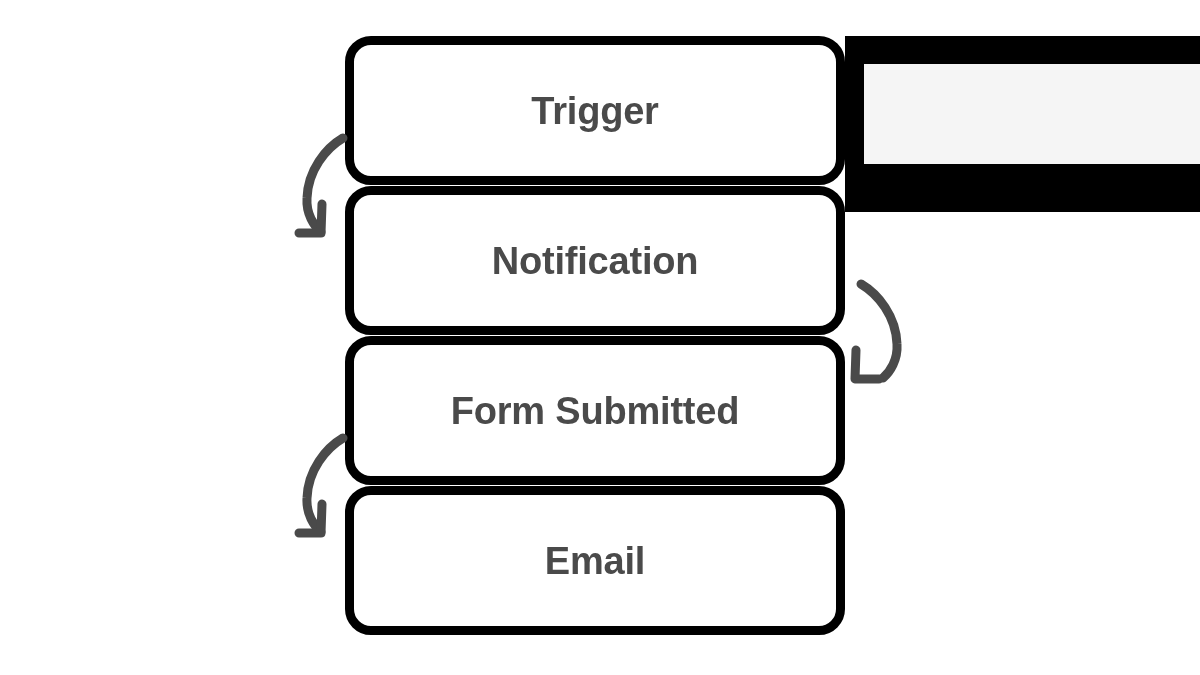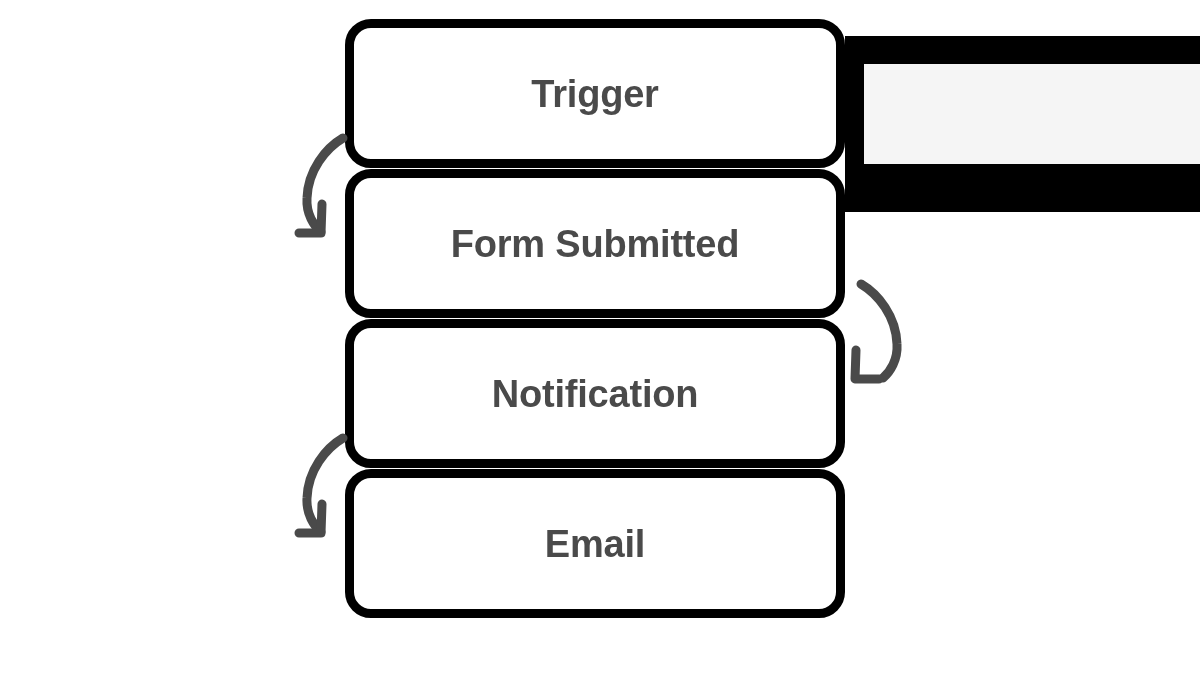--- a/index.html
+++ b/index.html
@@ -35,21 +35,21 @@
     top: 64px;
     width: 336px;
     height: 100px;
     background: #f5f5f5;
   }
 
   
   .node-stack {
     position: absolute;
     left: 345px;
-    top: 19px;
+    top: 36px;
     width: 500px;
   }
   .node {
     position: relative;
     box-sizing: border-box;
     width: 500px;
     height: 149px;
     background: #ffffff;
     border: 9px solid #000000;
     border-radius: 26px;
@@ -88,25 +88,25 @@
   <div class="side-band"></div>
   <div class="side-panel"></div>
 
   <div class="node-stack">
 
     <div class="node">
       <span class="node-label">Trigger</span>
     </div>
 
     <div class="node">
-      <span class="node-label">Form Submitted</span>
+      <span class="node-label">Notification</span>
     </div>
 
     <div class="node">
-      <span class="node-label">Notification</span>
+      <span class="node-label">Form Submitted</span>
     </div>
 
     <div class="node">
       <span class="node-label">Email</span>
     </div>
 
   </div>
 
   <div class="arrow arrow-left-1">
     <span>

